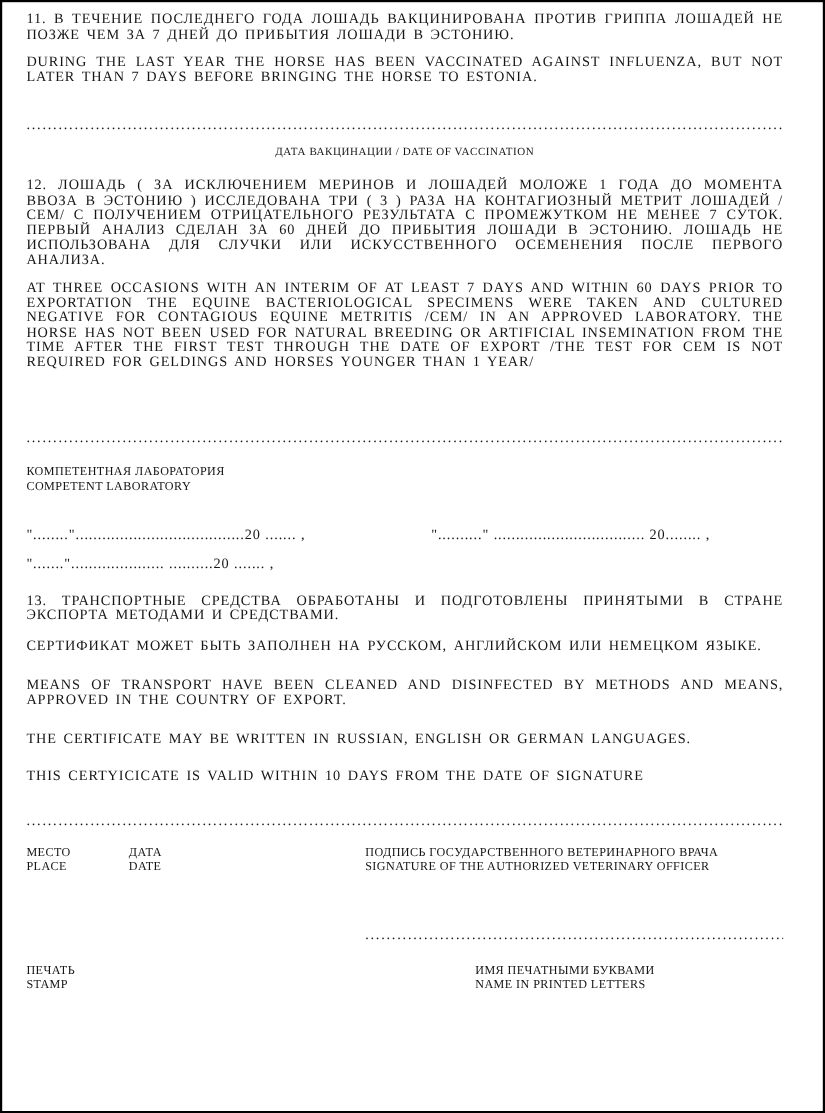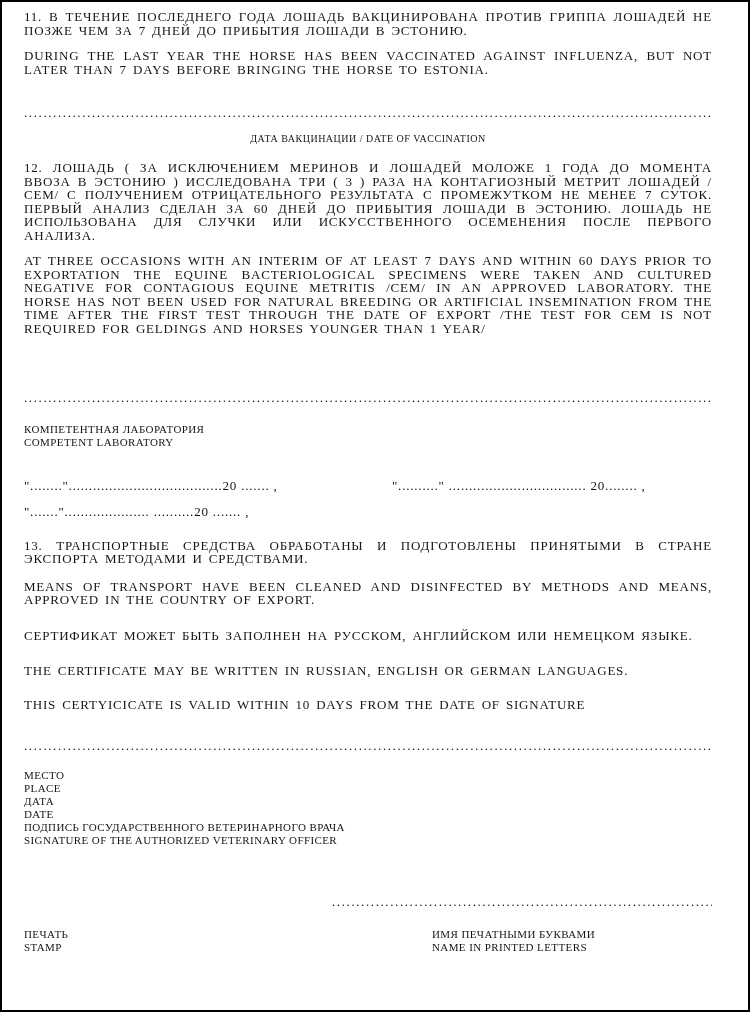--- a/index.html
+++ b/index.html
@@ -27,21 +27,21 @@
   }
   .mb12 { margin-bottom: 12px; }
   .mb14 { margin-bottom: 14px; }
   .mb16 { margin-bottom: 16px; }
   .mb18 { margin-bottom: 18px; }
   .mb20 { margin-bottom: 20px; }
   .mb22 { margin-bottom: 22px; }
   .mb28 { margin-bottom: 28px; }
   .mb30 { margin-bottom: 30px; }
   .mb38 { margin-bottom: 30px; }
-  .mb48 { margin-bottom: 48px; flex-direction: column; }
+  .mb48 { margin-bottom: 48px; }
   .mb56 { margin-bottom: 56px; }
   .dotline {
     white-space: nowrap;
     overflow: hidden;
     letter-spacing: 1.6px;
     font-size: 13px;
     line-height: 13.5px;
   }
   .dotline.right-part {
     margin-left: 308px;
@@ -103,23 +103,23 @@
 
   <div class="date-row mb12">
     <span>"........"......................................20 ....... ,</span>
     <span class="date-right">".........." .................................. 20........ ,</span>
   </div>
   <div class="date-row mb20">
     <span>"......."..................... ..........20 ....... ,</span>
   </div>
 
   <p class="para mb14">13. ТРАНСПОРТНЫЕ СРЕДСТВА ОБРАБОТАНЫ И ПОДГОТОВЛЕНЫ ПРИНЯТЫМИ В СТРАНЕ ЭКСПОРТА МЕТОДАМИ И СРЕДСТВАМИ.</p>
+  <p class="para mb22">СЕРТИФИКАТ МОЖЕТ БЫТЬ ЗАПОЛНЕН НА РУССКОМ, АНГЛИЙСКОМ ИЛИ НЕМЕЦКОМ ЯЗЫКЕ.</p>
+
   <p class="para mb22">MEANS OF TRANSPORT HAVE BEEN CLEANED AND DISINFECTED BY METHODS AND MEANS, APPROVED IN THE COUNTRY OF EXPORT.</p>
-
-  <p class="para mb22">СЕРТИФИКАТ МОЖЕТ БЫТЬ ЗАПОЛНЕН НА РУССКОМ, АНГЛИЙСКОМ ИЛИ НЕМЕЦКОМ ЯЗЫКЕ.</p>
   <p class="para mb20">THE CERTIFICATE MAY BE WRITTEN IN RUSSIAN, ENGLISH OR GERMAN LANGUAGES.</p>
 
   <p class="para mb28">THIS CERTYICICATE IS VALID WITHIN 10 DAYS FROM THE DATE OF SIGNATURE</p>
 
   <div class="dotline mb16">........................................................................................................................................................................................................</div>
 
   <div class="sig-row mb48">
     <div class="sig-col-place">
       <div class="small">МЕСТО</div>
       <div class="small">PLACE</div>

